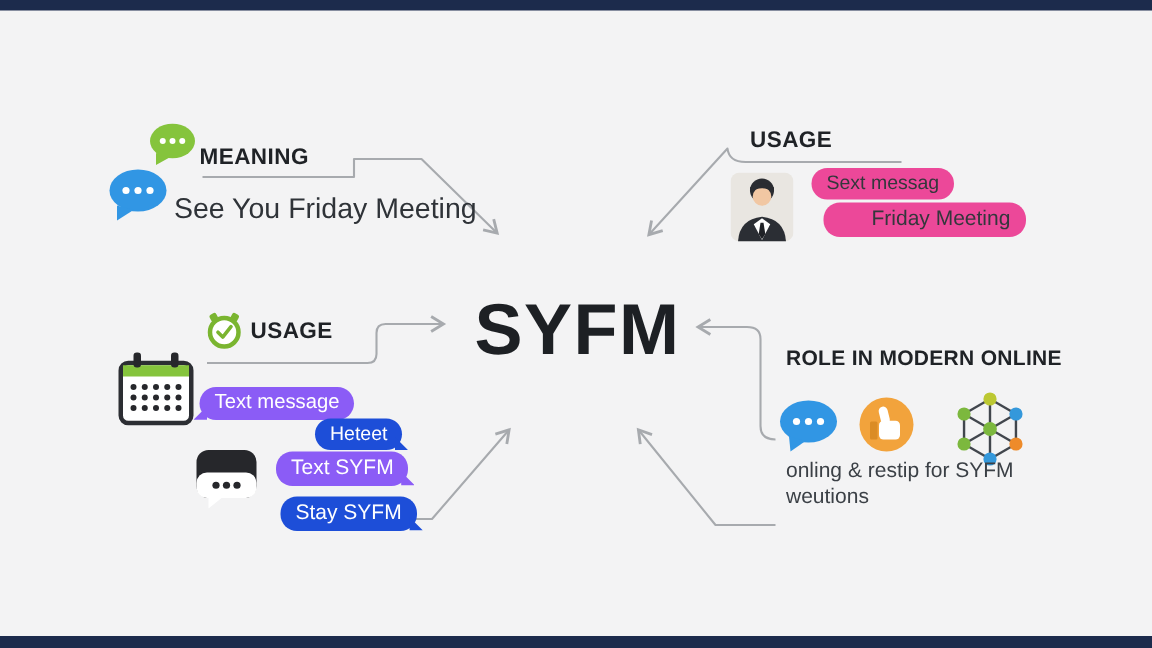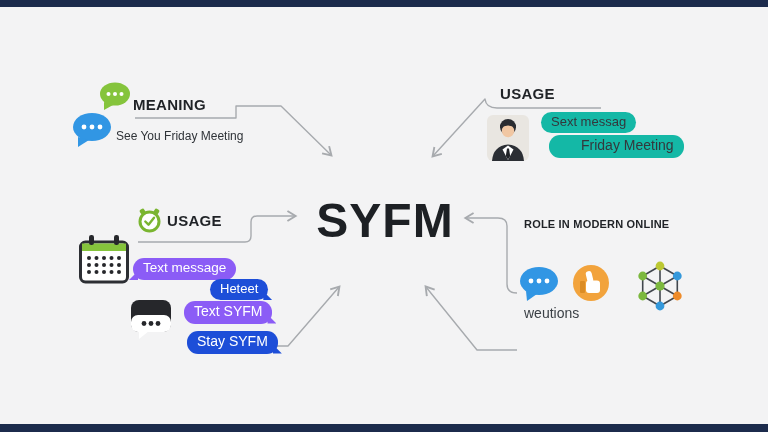--- a/index.html
+++ b/index.html
@@ -11,29 +11,29 @@
   .bar{position:absolute;left:0;width:768px;background:#1c2b4c;z-index:3;}
   #bar-top{top:0;height:7px;}
   #bar-bottom{bottom:0;height:8px;}
   #connectors{position:absolute;left:0;top:0;z-index:1;}
   .abs{position:absolute;z-index:2;}
   .label{position:absolute;z-index:2;font-weight:700;font-size:15px;color:#1f2226;letter-spacing:.3px;white-space:nowrap;}
   .body-text{position:absolute;z-index:2;font-size:13.5px;color:#2f3338;white-space:nowrap;}
   .pill{position:absolute;z-index:2;border-radius:11px;padding:2px 10px 3px;font-size:13.5px;white-space:nowrap;line-height:1.25;}
   .pill-blue{background:#8b5cf6;color:#fff;}
   .pill-green{background:#1d4ed8;color:#fff;}
-  .pill-gray{background:#14b8a6;color:#34373c;}
+  .pill-gray{background:#ec4899;color:#34373c;}
   .tail-l::after,.tail-r::after{content:"";position:absolute;bottom:0;width:9px;height:9px;background:inherit;}
   .tail-l::after{left:-4px;clip-path:polygon(0 100%,100% 0,100% 100%);}
   .tail-r::after{right:-4px;clip-path:polygon(0 0,100% 100%,0 100%);}
   #syfm-title{
     position:absolute;z-index:2;left:300px;top:193px;width:170px;text-align:center;
     font-size:48px;font-weight:800;color:#1d2024;letter-spacing:1px;
   }
-  #role-heading{position:absolute;z-index:2;left:524px;top:216px;font-weight:700;font-size:11px;line-height:17px;color:#1f2226;letter-spacing:.2px;}
+  #role-heading{position:absolute;z-index:2;left:524px;top:230px;font-weight:700;font-size:14px;line-height:17px;color:#1f2226;letter-spacing:.2px;}
   #role-body{position:absolute;z-index:2;left:524px;top:305px;font-size:14px;line-height:16.5px;color:#3b4046;}
 </style>
 </head>
 <body>
 
 <div id="bar-top" class="bar"></div>
 <div id="bar-bottom" class="bar"></div>
 
 <svg id="connectors" width="768" height="432">
   <defs>
@@ -65,21 +65,21 @@
 <div class="label" style="left:133px;top:96px;">MEANING</div>
 <span class="abs" style="left:72px;top:112px;">
   <svg width="40" height="36" viewBox="0 0 40 36">
     <ellipse cx="20" cy="15" rx="19" ry="14" fill="#3196e4"></ellipse>
     <polygon points="6,25 17,28 6,35" fill="#3196e4"></polygon>
     <circle cx="12" cy="15" r="2.4" fill="#fff"></circle>
       <circle cx="20" cy="15" r="2.4" fill="#fff"></circle>
       <circle cx="28" cy="15" r="2.4" fill="#fff"></circle>
   </svg>
 </span>
-<div class="body-text" style="left:116px;top:129px;font-size:12px;">See You Friday Meeting</div>
+<div class="body-text" style="left:116px;top:129px;font-size:19px;">See You Friday Meeting</div>
 
 <div class="label" style="left:500px;top:85px;">USAGE</div>
 <div class="pill pill-gray" style="left:541px;top:112px;font-size:13px;">Sext messag</div>
 <div class="pill pill-gray" style="left:549px;top:135px;font-size:14px;padding-left:32px;">Friday Meeting</div>
 <span class="abs" style="left:487px;top:115px;z-index:2;">
   <svg width="42" height="46" viewBox="0 0 42 46">
     <rect x="0" y="0" width="42" height="46" rx="6" fill="#e9e6e1"></rect>
     <circle cx="21" cy="12" r="8" fill="#2a2c31"></circle>
     <circle cx="21" cy="16" r="6.2" fill="#f1c7a3"></circle>
     <path d="M13,10 Q21,4 29,10 L29,13 Q21,8 13,13 Z" fill="#2a2c31"></path>
@@ -185,14 +185,15 @@
     <circle cx="48.3" cy="16" r="4.4" fill="#3498db"></circle>
     <circle cx="48.3" cy="36" r="4.4" fill="#ee8b2a"></circle>
     <circle cx="31" cy="46" r="4.4" fill="#3498db"></circle>
     <circle cx="13.7" cy="36" r="4.4" fill="#7cb83e"></circle>
     <circle cx="13.7" cy="16" r="4.4" fill="#7cb83e"></circle>
     <circle cx="31" cy="26" r="4.6" fill="#7cb83e"></circle>
   </svg>
 </span>
 
 <div id="role-body">
+  <div>onling &amp; restip for SYFM</div>
   <div>weutions</div>
 </div>
 
 </body></html>

